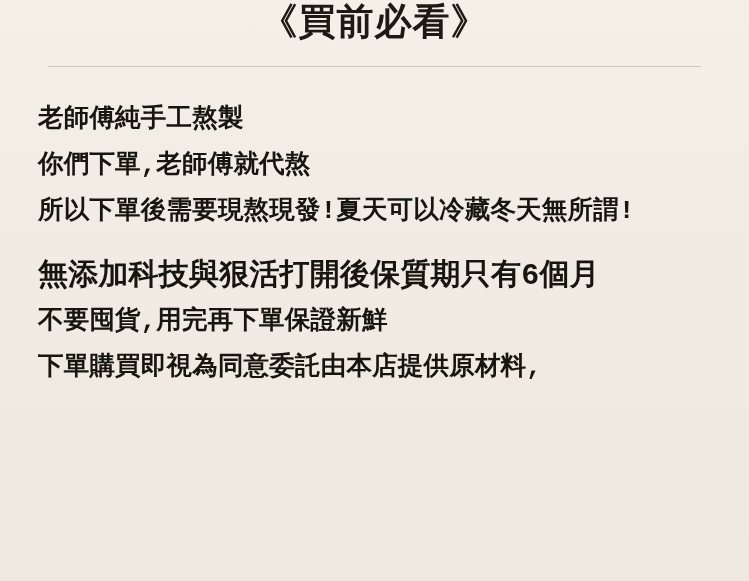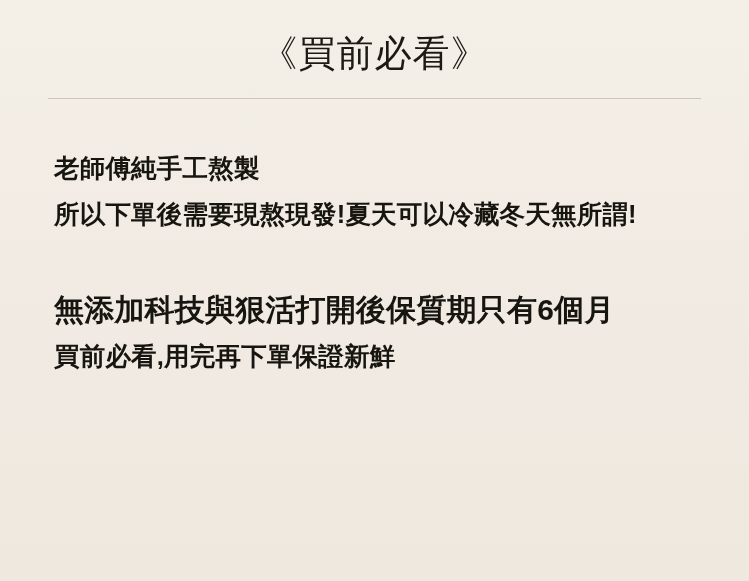--- a/index.html
+++ b/index.html
@@ -16,38 +16,38 @@
   #page {
     position: relative;
     width: 749px;
     height: 581px;
     background: linear-gradient(180deg, #f4efe7 0%, #f1ebe3 45%, #efe8df 100%);
     box-sizing: border-box;
   }
   #title {
     text-align: center;
     font-size: 37px;
-    font-weight: normal;
+    font-weight: bold;
     color: #1d1a16;
     letter-spacing: 1px;
-    padding-top: 32px;
     line-height: 1.2;
   }
   #title-rule {
     width: 653px;
     height: 1px;
     margin: 22px auto 0 auto;
     background: #cfc6ba;
   }
   #body-block {
     padding: 30px 0 0 0;
   }
   .para {
-    margin: 16px;
+    margin: 0;
     padding: 0 38px;
+    font-family: Liberation Mono, monospace;
   }
   .line {
     font-size: 25.5px;
     font-weight: bold;
     color: #17150f;
     line-height: 46px;
     white-space: nowrap;
     letter-spacing: 0.2px;
   }
   .line.sm {
@@ -65,26 +65,28 @@
 
 <div id="page">
 
   <div id="title">《買前必看》</div>
   <div id="title-rule"></div>
 
   <div id="body-block">
 
     <div class="para">
       <div class="line">老師傅純手工熬製</div>
+      <div class="line">你們下單,老師傅就代熬</div>
       <div class="line">所以下單後需要現熬現發!夏天可以冷藏冬天無所謂!</div>
     </div>
 
     <div class="gap"></div>
 
     <div class="para">
       <div class="line sm">無添加科技與狠活打開後保質期只有6個月</div>
-      <div class="line">買前必看,用完再下單保證新鮮</div>
+      <div class="line">不要囤貨,用完再下單保證新鮮</div>
+      <div class="line">下單購買即視為同意委託由本店提供原材料,</div>
       <div class="gap-small"></div>
     </div>
 
   </div>
 
 </div>
 
 </body></html>

